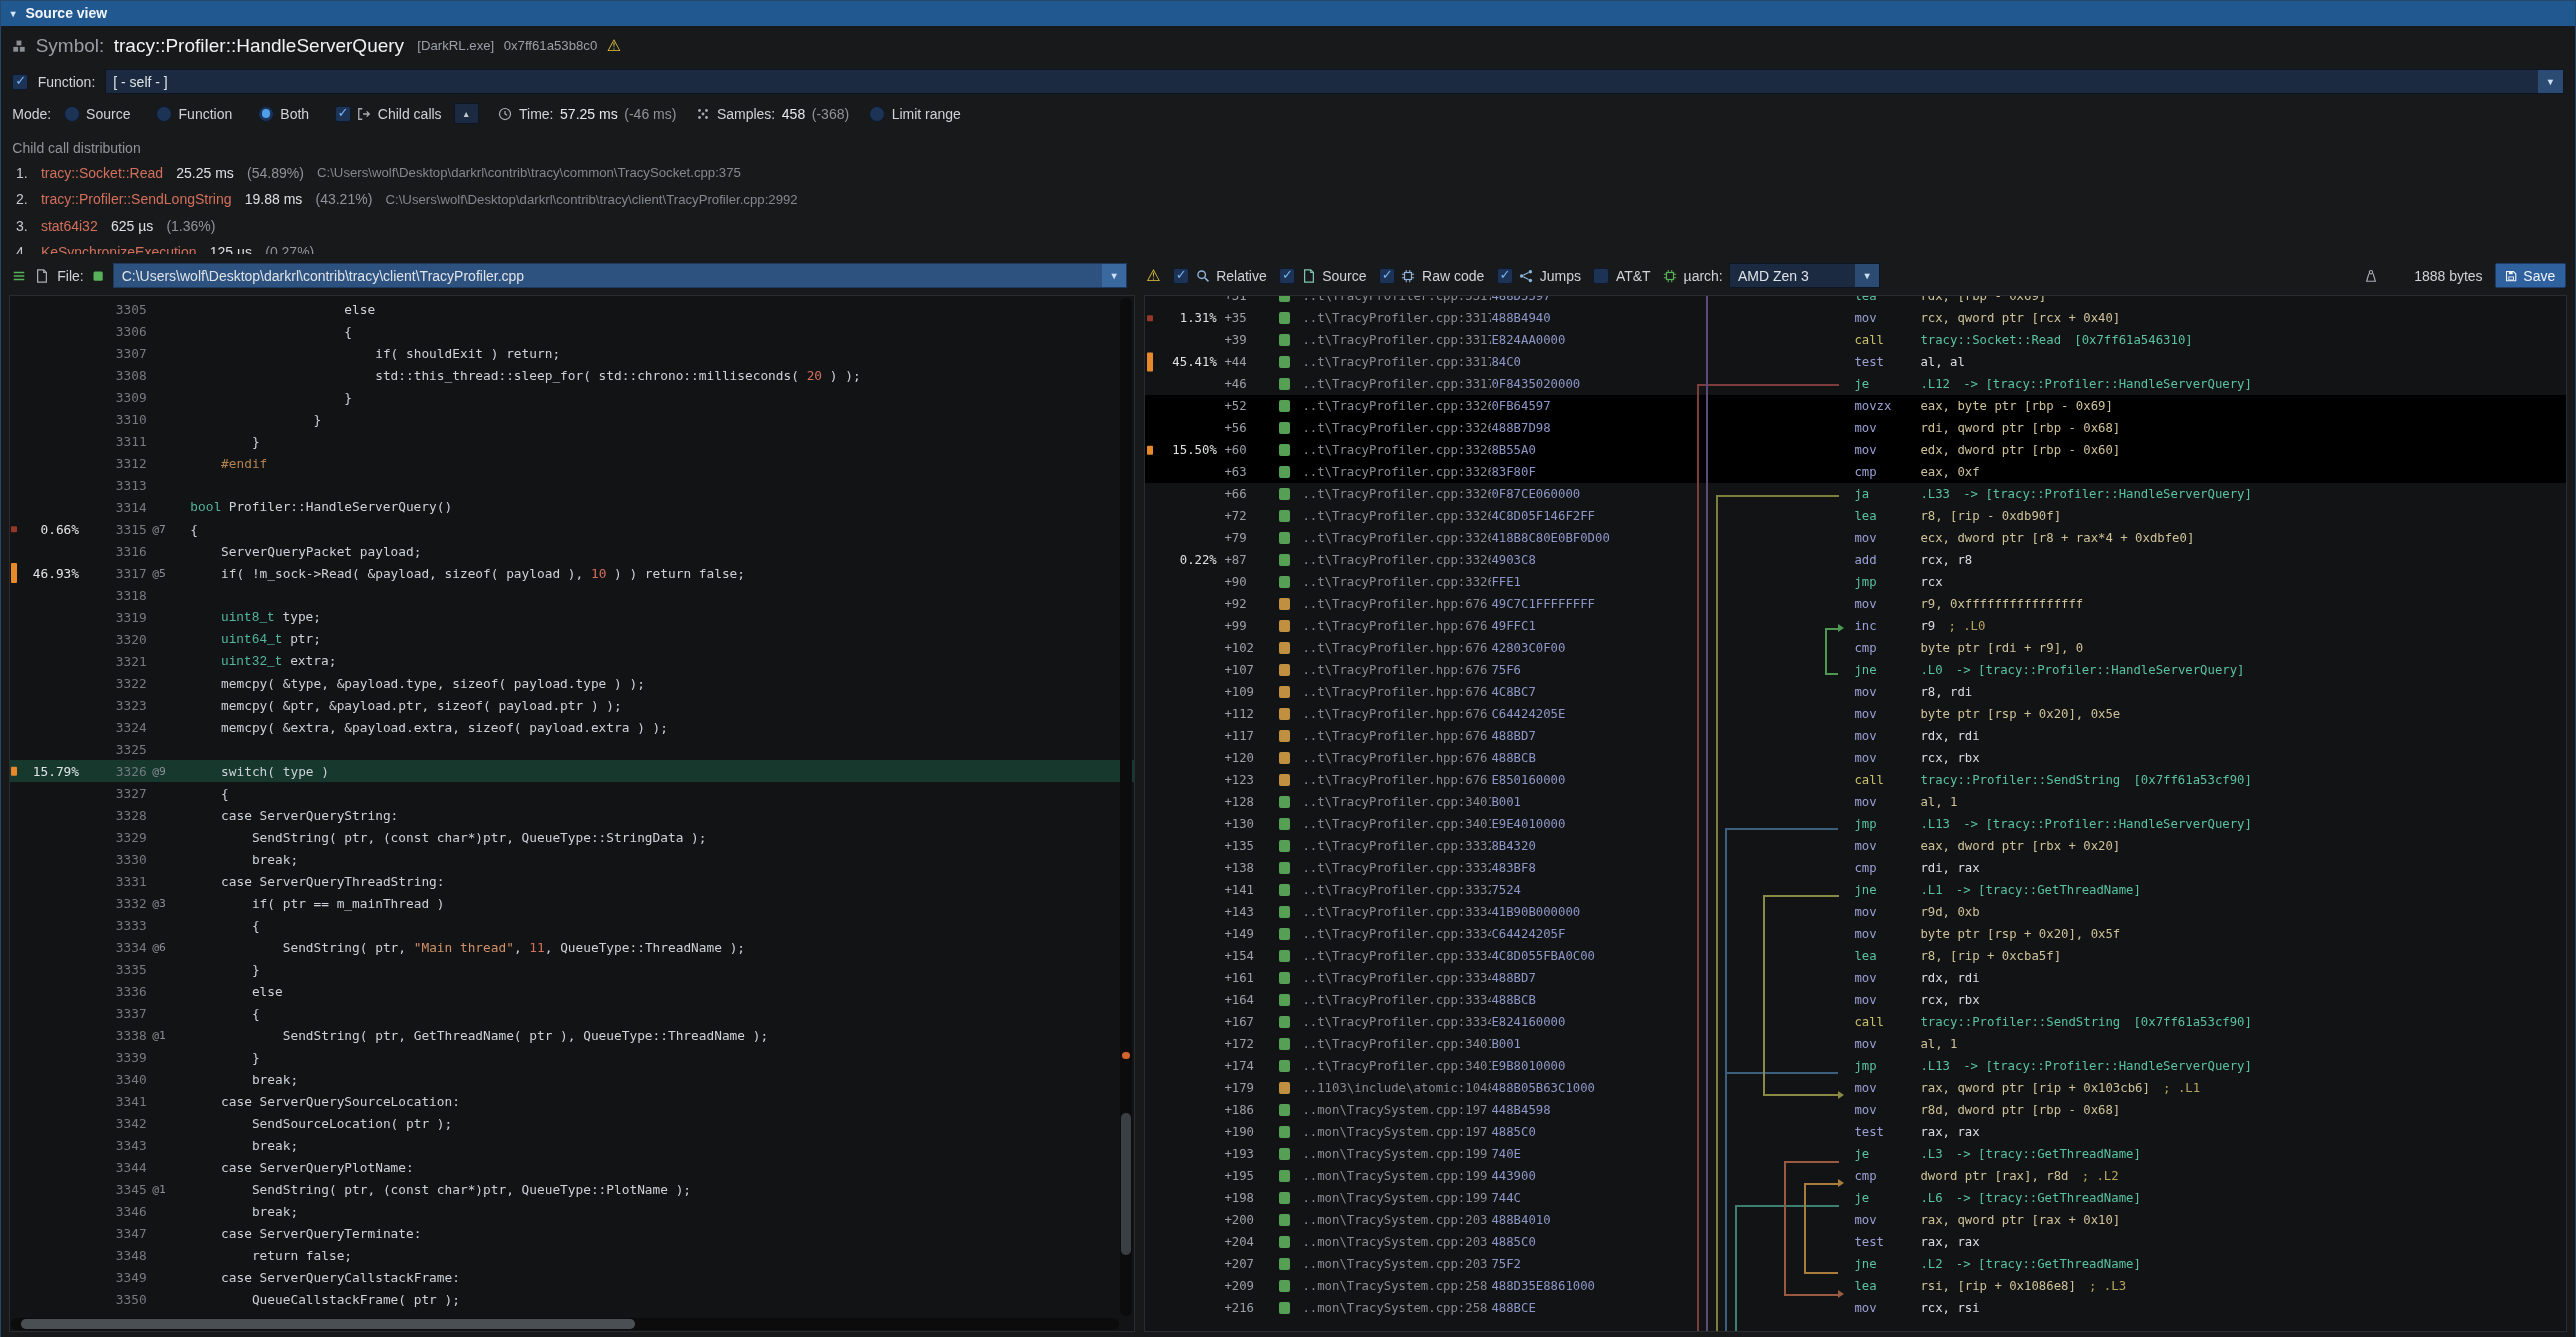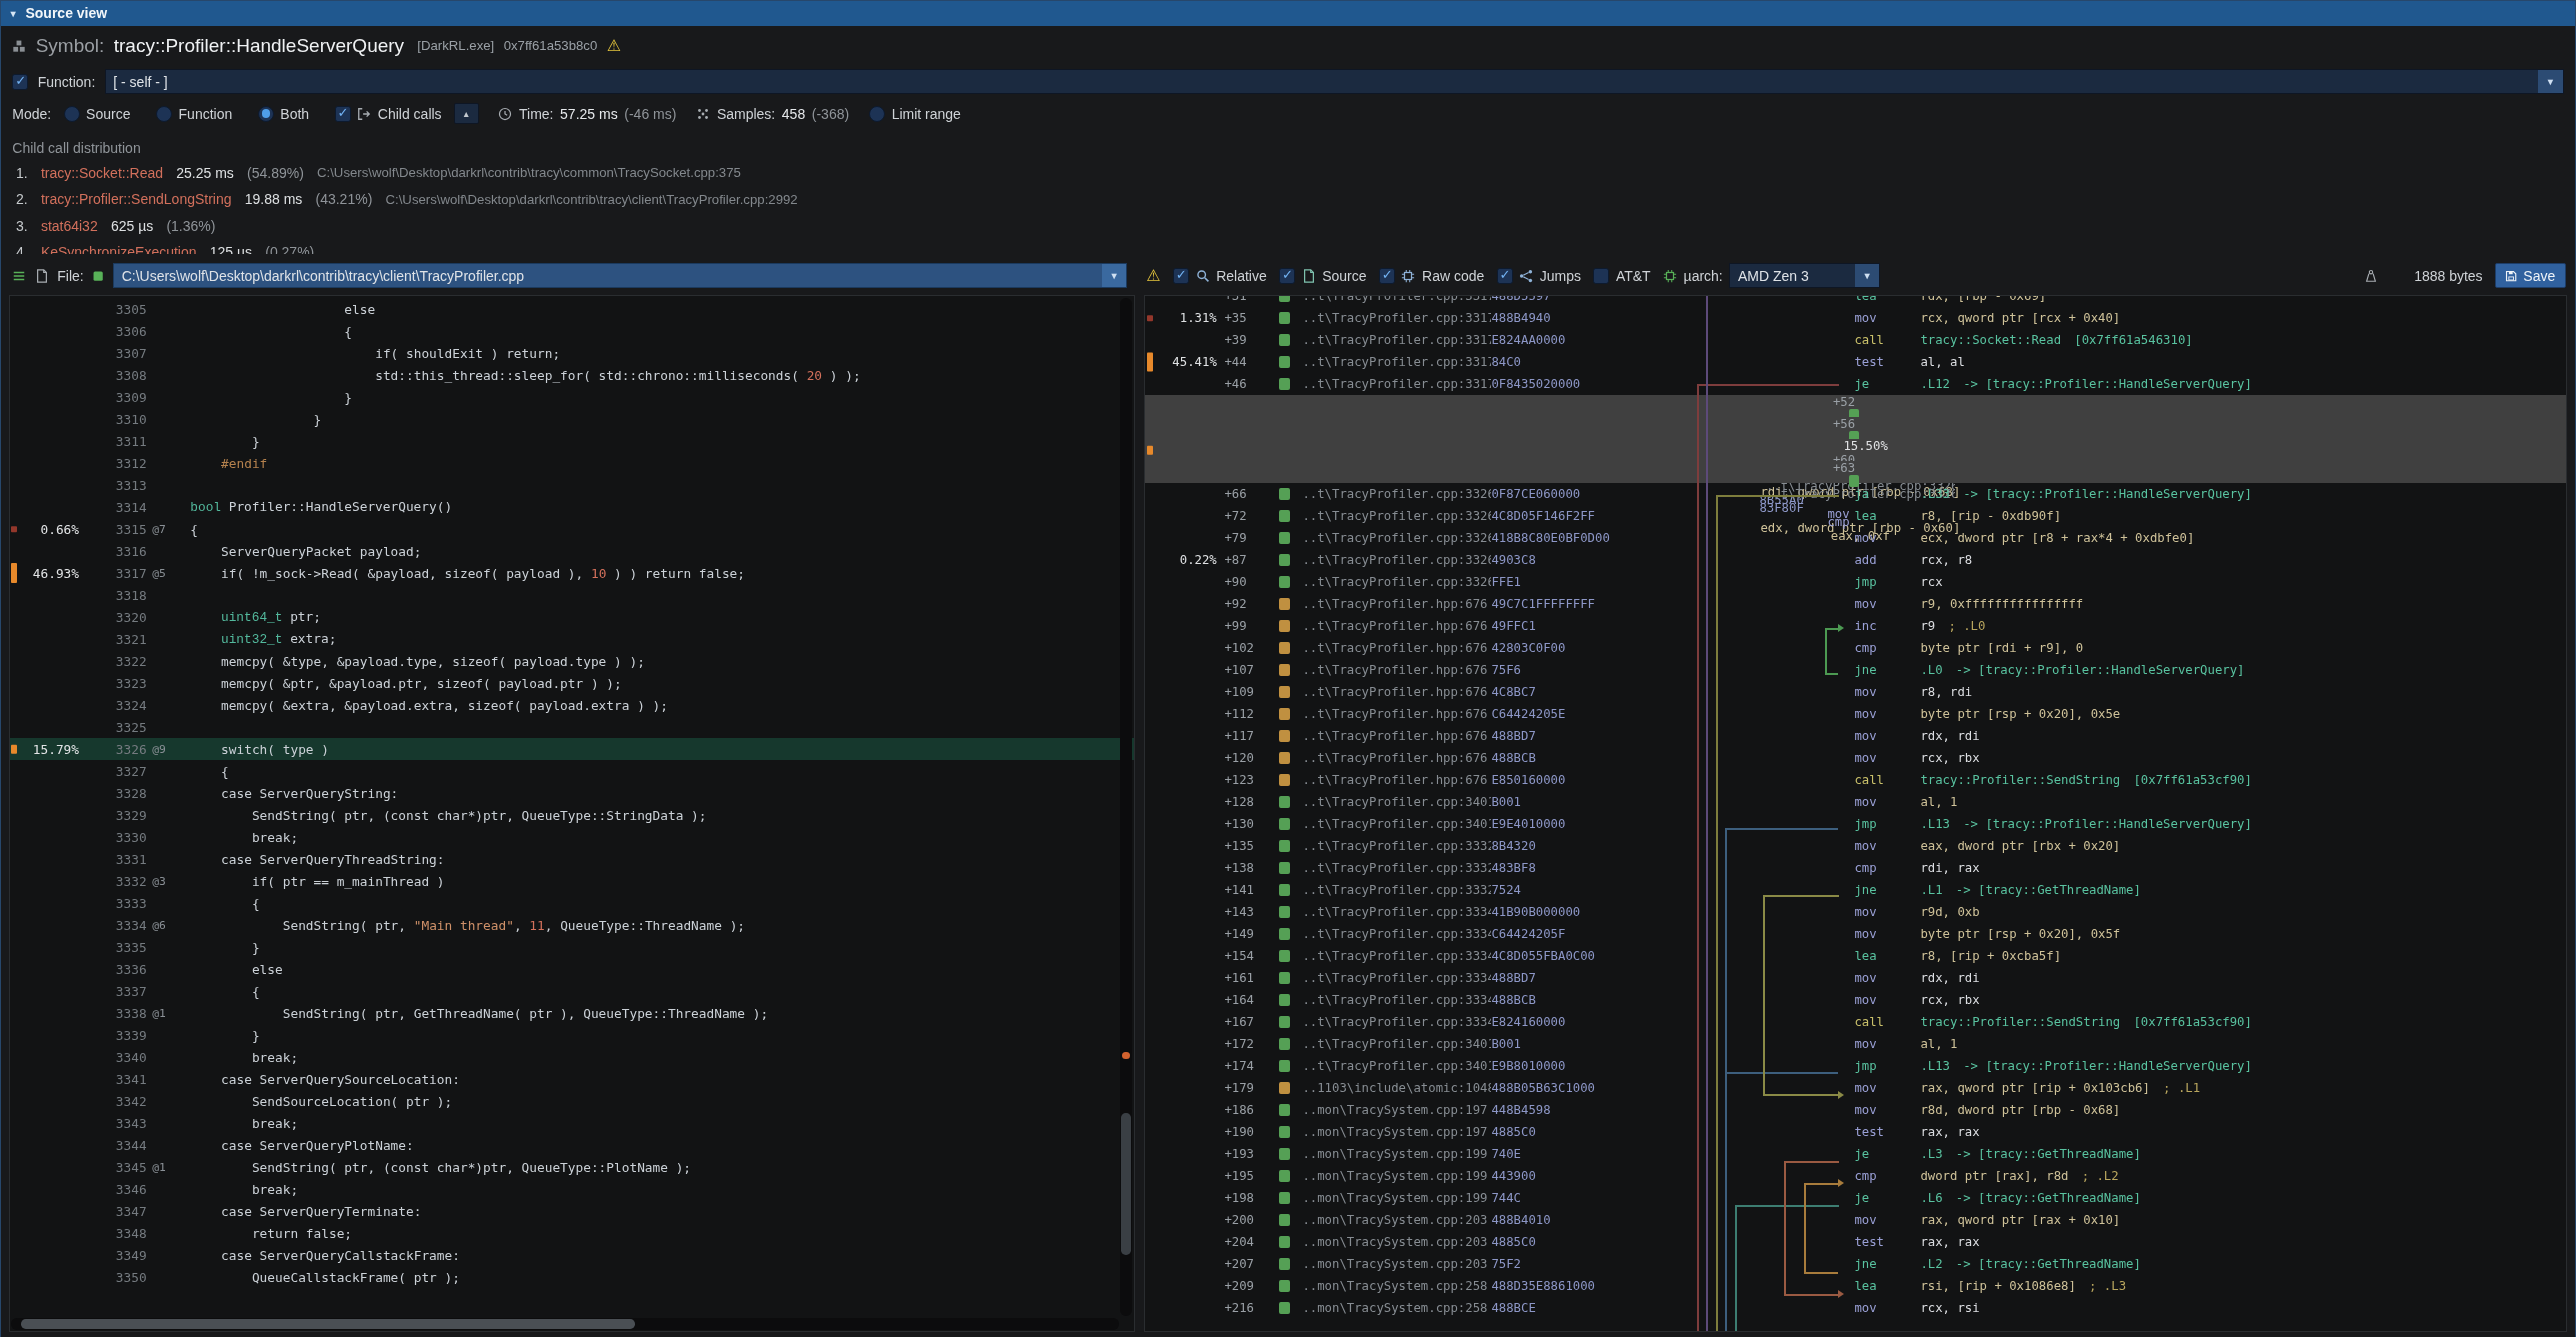--- a/index.html
+++ b/index.html
@@ -91,21 +91,21 @@
   
   .vscroll { position:absolute; top:1.9px; right:1.9px; bottom:15px; width:11.3px; background:#0c0c0d; border-radius:5.7px; }
   .vthumb { position:absolute; left:0.9px; top:80%; width:9.4px; height:14%; background:#3a3f44; border-radius:4.7px; }
   .vmark { position:absolute; top:74%; left:1.9px; width:7.6px; height:7.6px; border-radius:3.8px; background:#d2622e; }
   .hscroll { position:absolute; left:1.9px; right:15px; bottom:1.9px; height:11.3px; background:#0c0c0d; border-radius:5.7px; }
   .hthumb { position:absolute; left:9.4px; top:0.9px; height:9.4px; width:614px; background:#4a4f54; border-radius:4.7px; }
 
   
   #asm-rows { position:relative; margin-top:-11.3px; font-family:"DejaVu Sans Mono",monospace; font-size:12.3px; }
   .asm-row { height:22px; display:flex; align-items:center; position:relative; padding-left:9.4px; white-space:pre; }
-  .asm-row.hl { background:#404040;flex-direction:column; }
+  .asm-row.hl { background:#000000; }
   .apct { width:70px; text-align:right; padding-right:7.6px; color:#dfe1e3; flex-shrink:0; }
   .aoff { width:55px; color:#9aa0a6; flex-shrink:0; }
   .afic { width:23px; flex-shrink:0; display:flex; align-items:center; }
   .afic i { width:10.4px; height:12.3px; border-radius:1.9px; display:block; }
   .fi-g i { background:#55a055; }
   .fi-y i { background:#c09040; }
   .afile { width:189px; color:#878d93; overflow:hidden; flex-shrink:0; }
   .abytes { width:202px; color:#8d97c7; flex-shrink:0; }
   .aarr { width:161px; flex-shrink:0; }
   .amn { width:66px; flex-shrink:0; }
@@ -369,20 +369,21 @@
           <div class="src-line"><span class="lpct"></span><span class="lnum">3309</span><span class="lmark"></span><span class="lcode"><span class="tk-d">                    }</span></span></div>
           <div class="src-line"><span class="lpct"></span><span class="lnum">3310</span><span class="lmark"></span><span class="lcode"><span class="tk-d">                }</span></span></div>
           <div class="src-line"><span class="lpct"></span><span class="lnum">3311</span><span class="lmark"></span><span class="lcode"><span class="tk-d">        }</span></span></div>
           <div class="src-line"><span class="lpct"></span><span class="lnum">3312</span><span class="lmark"></span><span class="lcode"><span class="tk-p">    #endif</span></span></div>
           <div class="src-line"><span class="lpct"></span><span class="lnum">3313</span><span class="lmark"></span><span class="lcode"></span></div>
           <div class="src-line"><span class="lpct"></span><span class="lnum">3314</span><span class="lmark"></span><span class="lcode"><span class="tk-t">bool</span><span class="tk-d"> Profiler::HandleServerQuery()</span></span></div>
           <div class="src-line"><span class="pbar" style="height: 5.7px; background: rgb(147, 55, 43);"></span><span class="lpct">0.66%</span><span class="lnum">3315</span><span class="lmark has">@7</span><span class="lcode"><span class="tk-d">{</span></span></div>
           <div class="src-line"><span class="lpct"></span><span class="lnum">3316</span><span class="lmark"></span><span class="lcode"><span class="tk-d">    ServerQueryPacket payload;</span></span></div>
           <div class="src-line"><span class="pbar" style="height: 20px; background: rgb(231, 137, 43);"></span><span class="lpct">46.93%</span><span class="lnum">3317</span><span class="lmark has">@5</span><span class="lcode"><span class="tk-d">    if( !m_sock-&gt;Read( &amp;payload, sizeof( payload ), </span><span class="tk-n">10</span><span class="tk-d"> ) ) return false;</span></span></div>
           <div class="src-line"><span class="lpct"></span><span class="lnum">3318</span><span class="lmark"></span><span class="lcode"></span></div>
+          <div class="src-line"><span class="lpct"></span><span class="lnum">3319</span><span class="lmark"></span><span class="lcode"><span class="tk-t">    uint8_t</span><span class="tk-d"> type;</span></span></div>
           <div class="src-line"><span class="lpct"></span><span class="lnum">3320</span><span class="lmark"></span><span class="lcode"><span class="tk-t">    uint64_t</span><span class="tk-d"> ptr;</span></span></div>
           <div class="src-line"><span class="lpct"></span><span class="lnum">3321</span><span class="lmark"></span><span class="lcode"><span class="tk-t">    uint32_t</span><span class="tk-d"> extra;</span></span></div>
           <div class="src-line"><span class="lpct"></span><span class="lnum">3322</span><span class="lmark"></span><span class="lcode"><span class="tk-d">    memcpy( &amp;type, &amp;payload.type, sizeof( payload.type ) );</span></span></div>
           <div class="src-line"><span class="lpct"></span><span class="lnum">3323</span><span class="lmark"></span><span class="lcode"><span class="tk-d">    memcpy( &amp;ptr, &amp;payload.ptr, sizeof( payload.ptr ) );</span></span></div>
           <div class="src-line"><span class="lpct"></span><span class="lnum">3324</span><span class="lmark"></span><span class="lcode"><span class="tk-d">    memcpy( &amp;extra, &amp;payload.extra, sizeof( payload.extra ) );</span></span></div>
           <div class="src-line"><span class="lpct"></span><span class="lnum">3325</span><span class="lmark"></span><span class="lcode"></span></div>
           <div class="src-line hl"><span class="pbar" style="height: 8.5px; background: rgb(231, 137, 43);"></span><span class="lpct">15.79%</span><span class="lnum">3326</span><span class="lmark has">@9</span><span class="lcode"><span class="tk-d">    switch( type )</span></span></div>
           <div class="src-line"><span class="lpct"></span><span class="lnum">3327</span><span class="lmark"></span><span class="lcode"><span class="tk-d">    {</span></span></div>
           <div class="src-line"><span class="lpct"></span><span class="lnum">3328</span><span class="lmark"></span><span class="lcode"><span class="tk-d">    case ServerQueryString:</span></span></div>
           <div class="src-line"><span class="lpct"></span><span class="lnum">3329</span><span class="lmark"></span><span class="lcode"><span class="tk-d">        SendString( ptr, (const char*)ptr, QueueType::StringData );</span></span></div>

